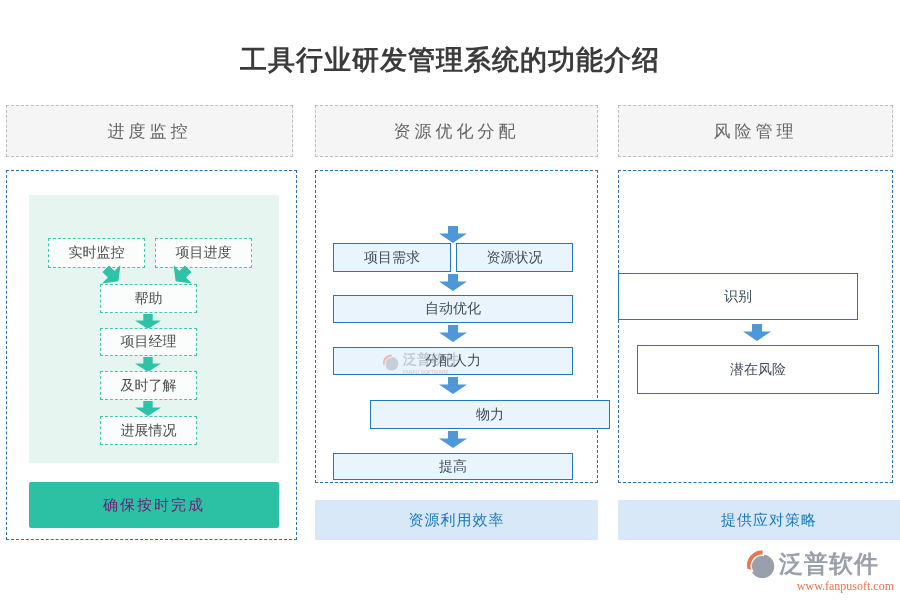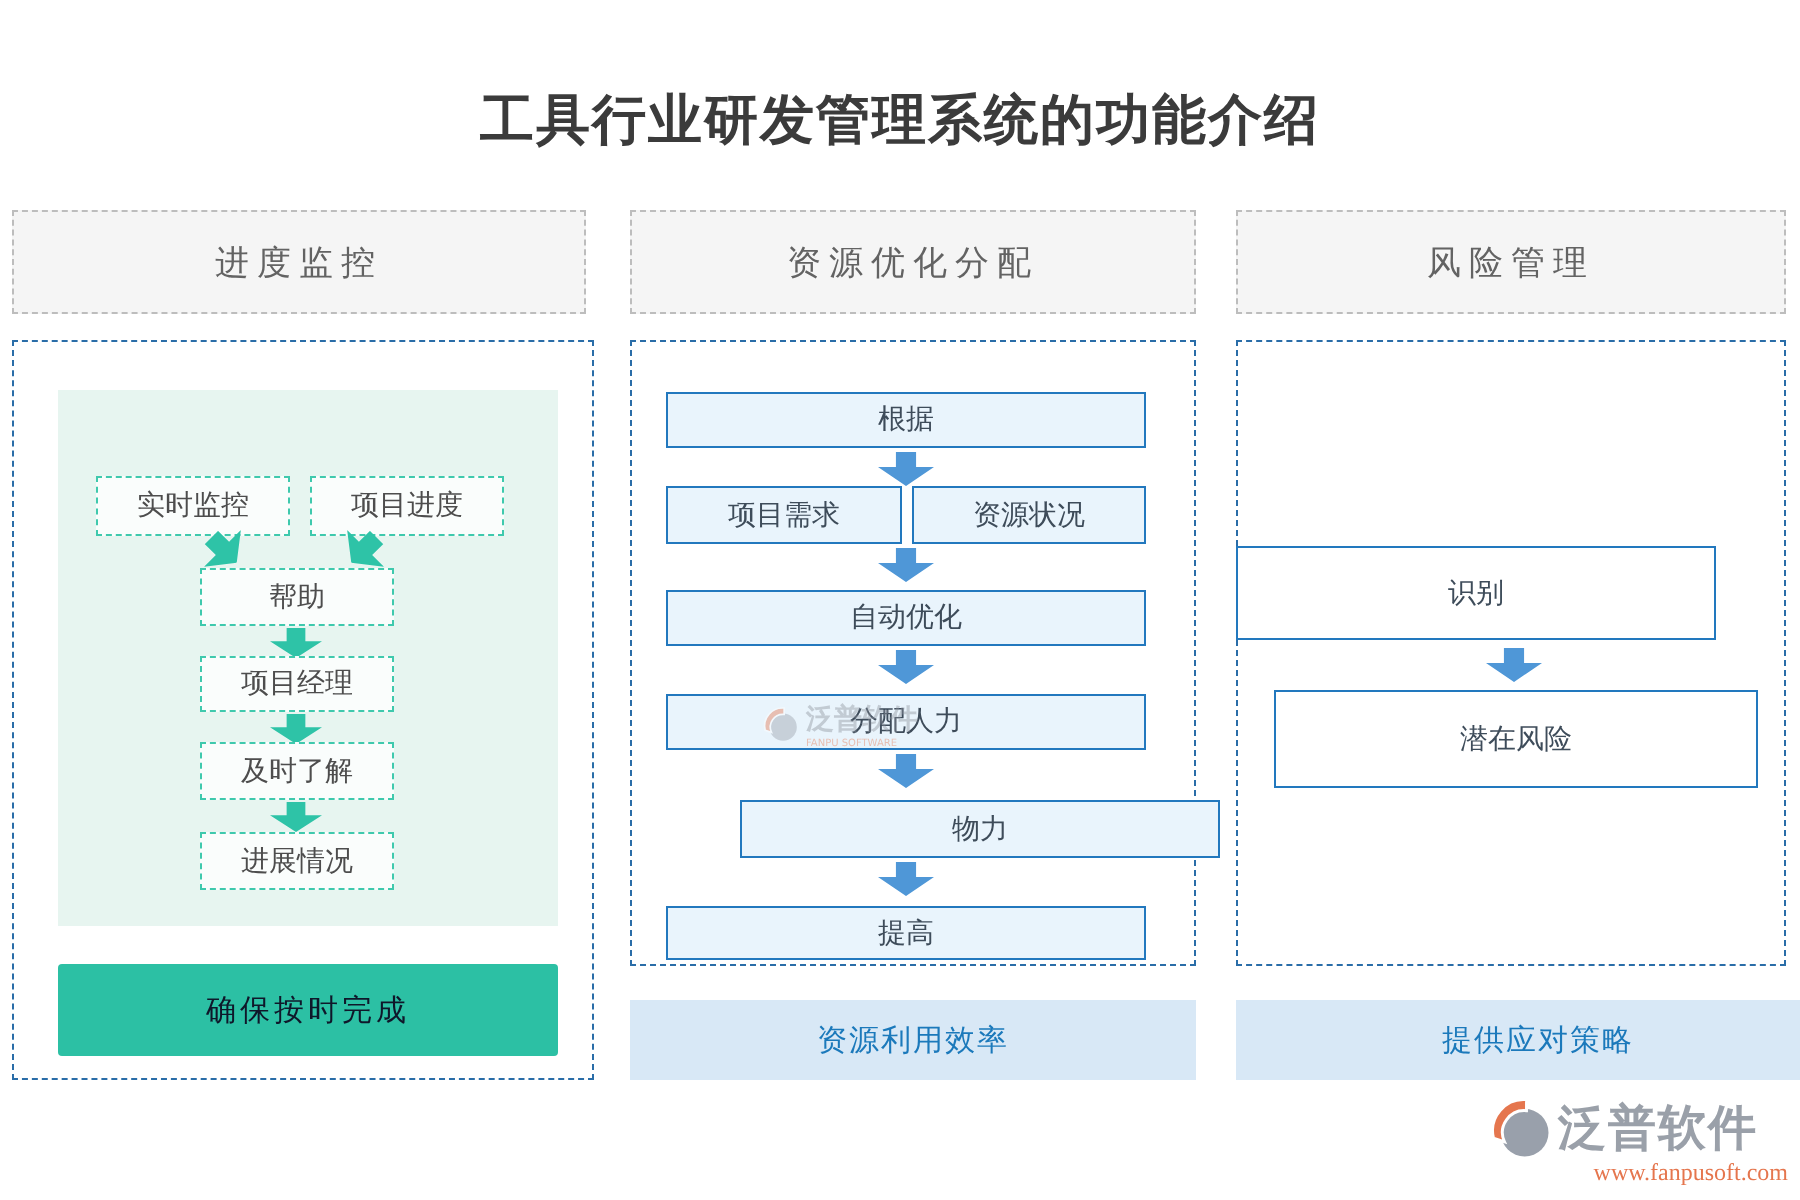--- a/index.html
+++ b/index.html
@@ -50,21 +50,21 @@
     clip-path: polygon(32% 0, 68% 0, 68% 44%, 100% 44%, 50% 100%, 0 44%, 32% 44%);
   }
   .teal-a { background:#2ec3a7; width:26px; height:15px; }
   .blue-a { background:#4f97d7; width:28px; height:17px; }
   .diag   { width:26px; height:18px; }
   .rot-l  { transform:rotate(-45deg); }
   .rot-r  { transform:rotate(45deg); }
 
   .cta-button {
     position:absolute; left:29px; top:482px; width:250px; height:46px;
-    background:#2cc0a4; border-radius:2px; color:#0f172a; font-size:15px;
+    background:#2cc0a4; border-radius:2px; color:#701a75; font-size:15px;
     letter-spacing:2px; display:flex; align-items:center; justify-content:center;
   }
 
   .bottom-bar {
     position:absolute; top:500px; height:40px; background:#d8e8f6;
     color:#1b79bb; font-size:15px; letter-spacing:1px;
     display:flex; align-items:center; justify-content:center;
   }
   .bar2 { left:315px; width:283px; }
   .bar3 { left:618px; width:302px; }
@@ -115,21 +115,20 @@
   <div class="tbox" style="left:100px; top:328px; width:97px; height:28px;">项目经理</div>
   <div class="arrow teal-a" style="left:135px; top:357px;"></div>
   <div class="tbox" style="left:100px; top:371px; width:97px; height:29px;">及时了解</div>
   <div class="arrow teal-a" style="left:135px; top:401px;"></div>
   <div class="tbox" style="left:100px; top:416px; width:97px; height:29px;">进展情况</div>
 
   <div class="cta-button">确保按时完成</div>
 
   <div class="container cont2"></div>
 
-  <div class="bbox" style="left:333px; top:196px; width:240px; height:28px;">根据</div>
   <div class="arrow blue-a" style="left:439px; top:226px;"></div>
   <div class="bbox" style="left:333px; top:243px; width:118px; height:29px;">项目需求</div>
   <div class="bbox" style="left:456px; top:243px; width:117px; height:29px;">资源状况</div>
   <div class="arrow blue-a" style="left:439px; top:274px;"></div>
   <div class="bbox" style="left:333px; top:295px; width:240px; height:28px;">自动优化</div>
   <div class="arrow blue-a" style="left:439px; top:325px;"></div>
   <div class="bbox" style="left:333px; top:347px; width:240px; height:28px;">分配人力</div>
   <div class="arrow blue-a" style="left:439px; top:377px;"></div>
   <div class="bbox" style="left:333px; top:400px; width:240px; height:29px;margin-left:37px;">物力</div>
   <div class="arrow blue-a" style="left:439px; top:431px;"></div>

